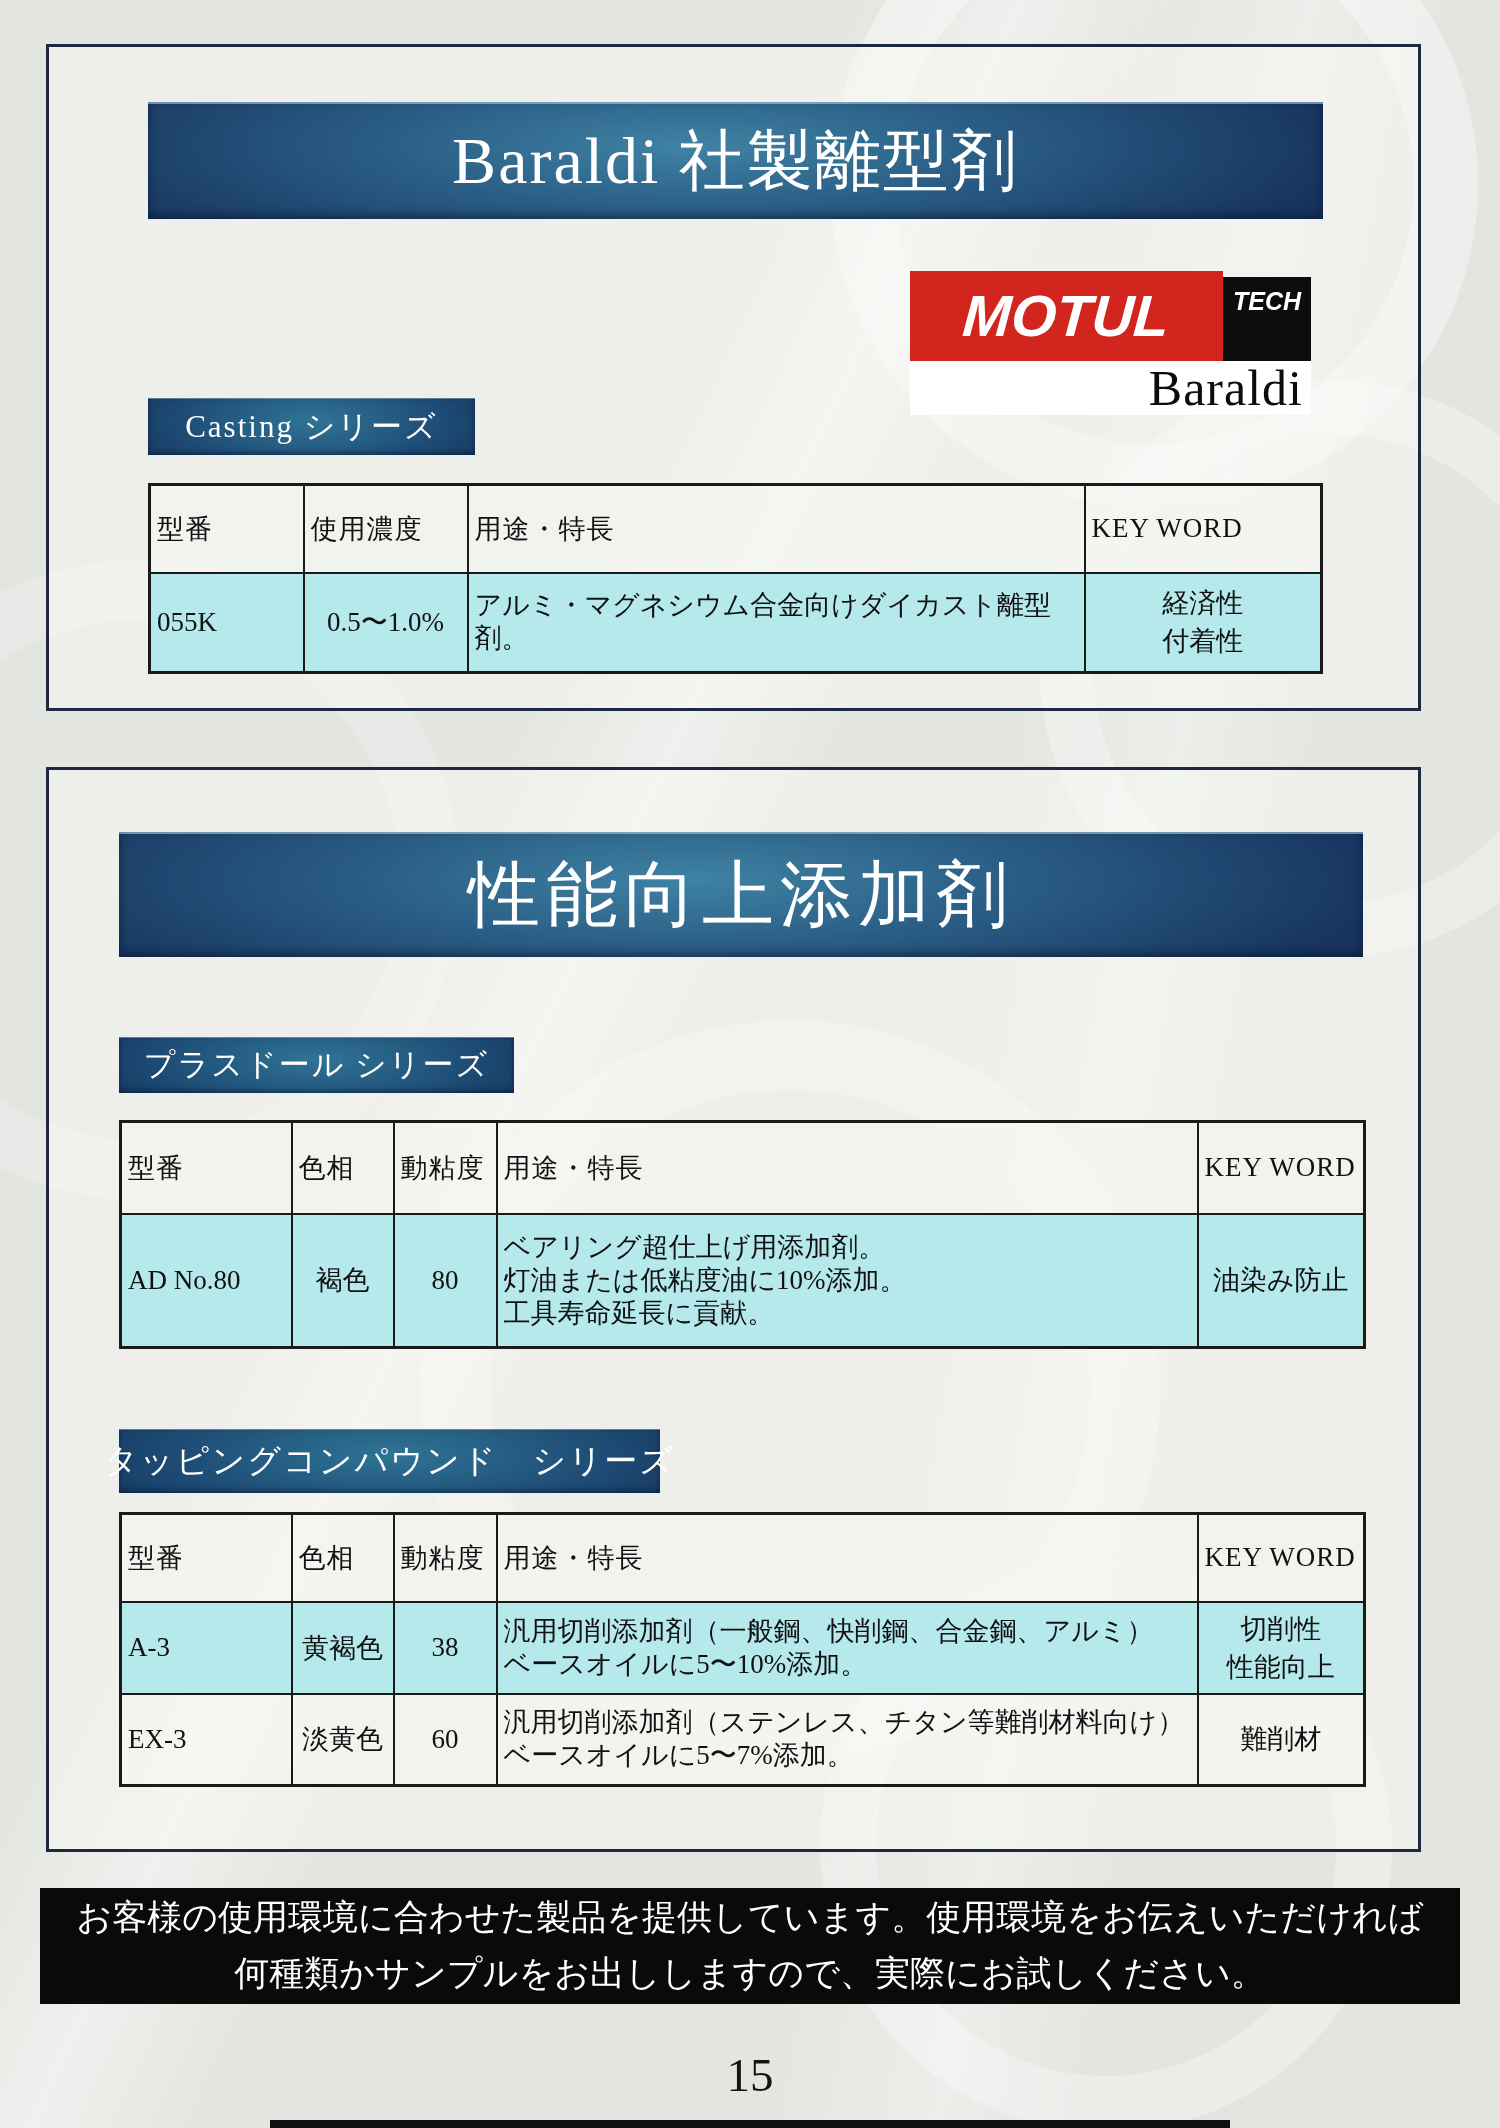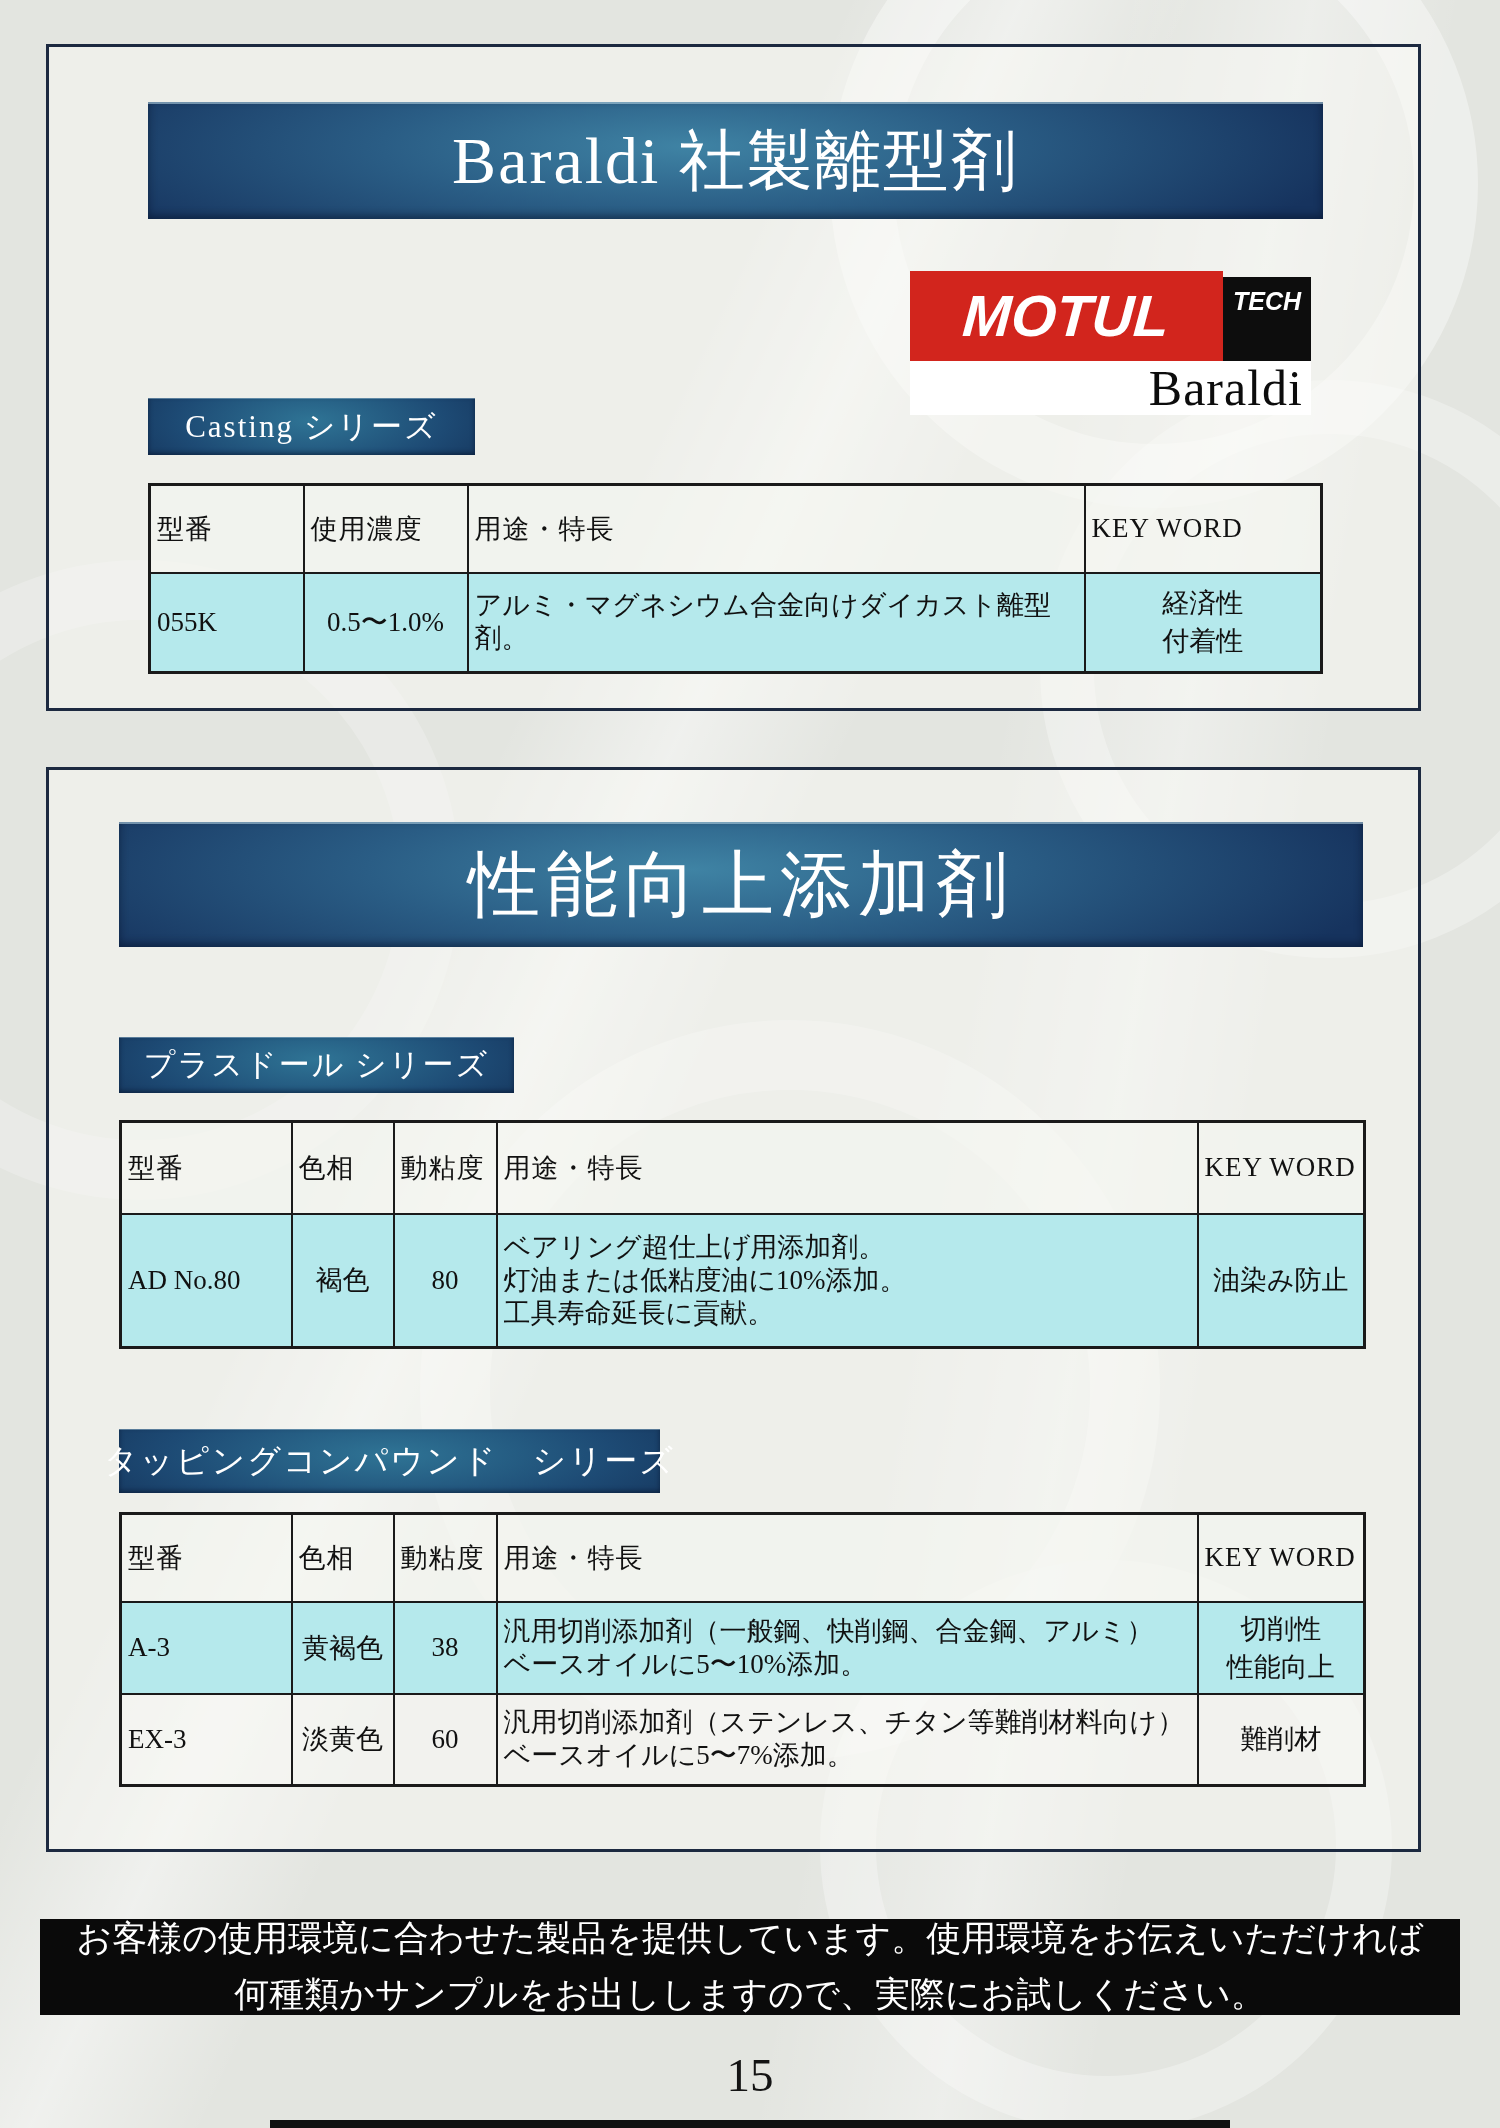--- a/index.html
+++ b/index.html
@@ -34,21 +34,21 @@
   .panel1{left:46px;top:44px;width:1369px;height:661px;}
   .panel2{left:46px;top:767px;width:1369px;height:1079px;}
 
   .banner{
     position:absolute;display:flex;align-items:center;justify-content:center;
     background:radial-gradient(ellipse 62% 130% at 46% 38%, var(--banner-teal) 0%, #2a5d85 42%, var(--banner-navy) 92%);
     box-shadow:inset 0 2px 0 rgba(190,220,235,.55), inset 0 -3px 8px rgba(0,10,30,.5);
     color:#fff;white-space:nowrap;
   }
   .banner1{left:99px;top:55px;width:1175px;height:117px;font-size:66px;letter-spacing:2px;}
-  .banner2{left:70px;top:52px;width:1244px;height:125px;font-size:72px;letter-spacing:6px;}
+  .banner2{left:70px;top:62px;width:1244px;height:125px;font-size:72px;letter-spacing:6px;}
   .series-label{
     position:absolute;display:flex;align-items:center;justify-content:center;
     background:radial-gradient(ellipse 75% 160% at 50% 40%, #2f7495 0%, #1d4a74 55%, #122c52 100%);
     box-shadow:inset 0 1px 0 rgba(190,220,235,.4), inset 0 -2px 5px rgba(0,10,30,.5);
     color:#fff;white-space:nowrap;
   }
   .label-casting{left:99px;top:351px;width:327px;height:57px;font-size:31px;letter-spacing:2px;}
   .label-plusdol{left:70px;top:267px;width:395px;height:56px;font-size:31px;letter-spacing:2px;}
   .label-tapping{left:70px;top:659px;width:541px;height:64px;font-size:33px;letter-spacing:2px;}
 
@@ -81,23 +81,23 @@
   .logo-red{width:313px;background:var(--motul-red);display:flex;align-items:center;justify-content:center;}
   .logo-word{font-family:"Liberation Sans","DejaVu Sans",sans-serif;font-weight:bold;font-style:italic;
     color:#fff;font-size:58px;letter-spacing:0px;transform:skewX(-4deg);line-height:1;}
   .logo-black{width:88px;background:#0d0d0d;display:flex;align-items:flex-start;justify-content:center;padding-top:12px;box-sizing:border-box;margin-top:6px;}
   .logo-tech{font-family:"Liberation Sans","DejaVu Sans",sans-serif;font-weight:bold;font-style:italic;
     color:#fff;font-size:25px;line-height:1;}
   .logo-bottom{height:54px;background:#ffffff;display:flex;align-items:center;justify-content:flex-end;padding-right:8px;box-sizing:border-box;}
   .logo-baraldi{font-size:50px;color:#0c0c0c;line-height:1;letter-spacing:1px;}
 
   .footer-banner{
-    position:absolute;left:40px;top:1888px;width:1420px;height:96px;background:var(--footer-black);
+    position:absolute;left:40px;top:1888px;width:1420px;height:116px;background:var(--footer-black);
     display:flex;flex-direction:column;align-items:center;justify-content:center;
-    color:#fff;font-size:35px;line-height:56px;white-space:nowrap;margin-top:31px;
+    color:#fff;font-size:35px;line-height:56px;white-space:nowrap;
   }
   .page-number{position:absolute;left:0;top:2048px;width:100%;text-align:center;font-size:47px;color:#141414;}
   .bottom-strip{position:absolute;left:270px;top:2120px;width:960px;height:8px;background:#101010;}
 </style>
 </head>
 <body>
 
 <div class="page">
 
   <div class="ring r1"></div>

